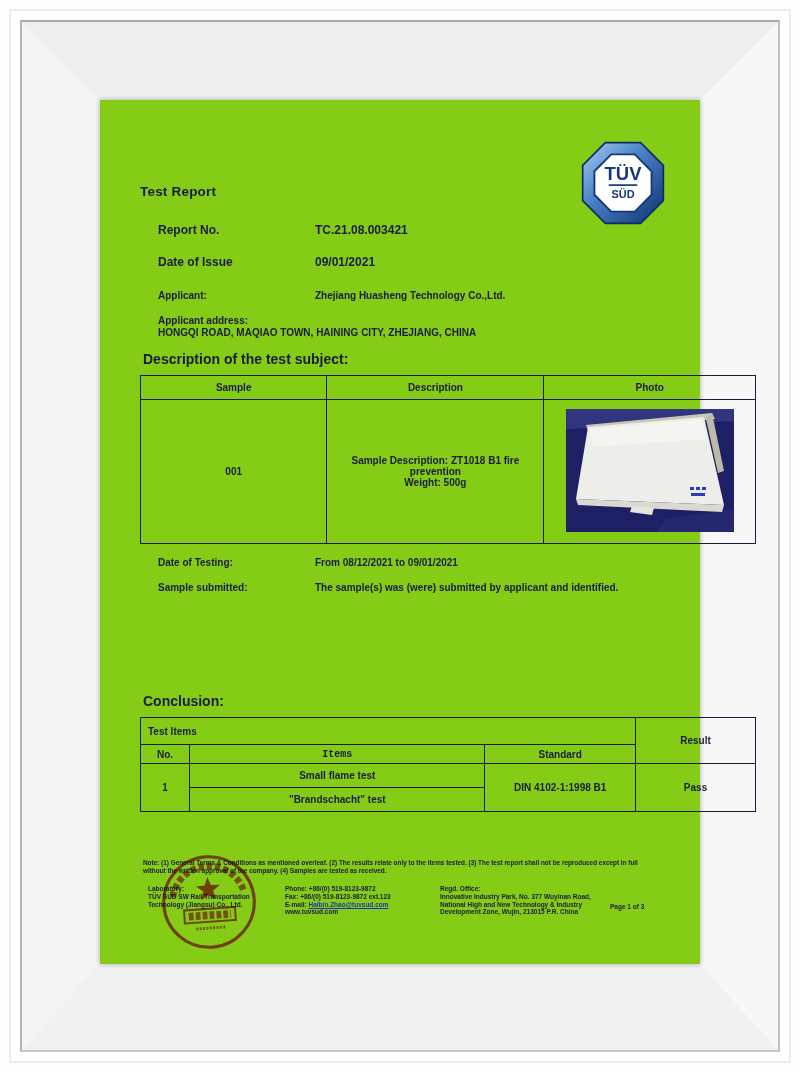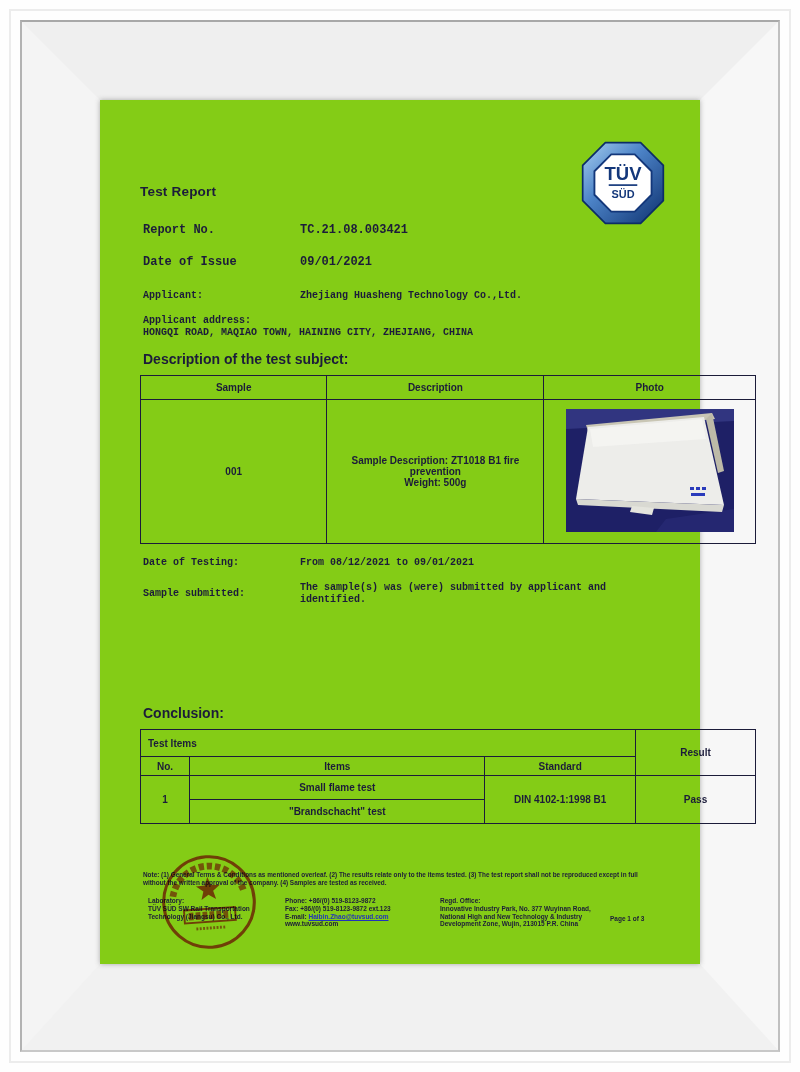--- a/index.html
+++ b/index.html
@@ -15,21 +15,21 @@
   .frame-bevel{position:absolute;inset:22px;border-style:solid;
     border-width:78px 78px 86px 78px;
     border-color:#efefef #f7f7f7 #f1f1f1 #f4f4f4;}
   
   .doc{
     position:absolute;left:100px;top:100px;width:600px;height:864px;
     background:#84cc16;box-shadow:0 0 5px rgba(80,80,80,.45);
     box-sizing:border-box;padding:0 40px;font-weight:700;
   }
   .h1{margin-top:84px;font-size:13.5px;letter-spacing:.2px;}
-  .row{display:flex;margin-left:3px;font-family:Liberation Mono, monospace;}
+  .row{display:flex;margin-left:18px;}
   .row .lbl{width:157px;flex:none;}
   .meta{font-size:12px;}
   .meta.first{margin-top:24px;}
   .meta + .meta{margin-top:18px;}
   .sm{font-size:10px;line-height:12px;}
   .applicant1{margin-top:21px;}
   .applicant2{margin-top:13px;flex-direction:column;}
   .section-h{margin-left:3px;margin-top:12px;font-size:14px;}
   .info1{margin-top:12px;}
   .info2,.info3{margin-top:13px;align-items:center;}
@@ -44,21 +44,21 @@
   .t1 .c-photo{width:34.4%;}
   .t1 td{height:133px;}
   .t1 .photo-cell{padding:5px;}
   .desc-line2{display:block;margin-top:0;}
   .t2{margin-top:8px;}
   .t2 .r1 td{height:22px;}
   .t2 .r2 td{height:14px;}
   .t2 .r3 td,.t2 .r4 td{height:19px;}
   .t2 .test-items{text-align:left;padding-left:7px;}
   .t2 .c-no{width:8%;}
-  .t2 .c-items{width:48%;}
+  .t2 .c-items{width:48%;font-family:Liberation Mono, monospace;}
   .t2 .c-std{width:24.5%;}
   .t2 .c-res{width:19.5%;}
   
   .note{margin-left:3px;margin-top:47px;font-size:6.4px;line-height:8px;width:517px;font-weight:700;}
   .footer-cols{display:flex;margin-left:8px;margin-top:10px;font-size:6.5px;line-height:7.8px;}
   .fcol1{width:130px;flex:none;margin-right:7px;}
   .fcol2{width:140px;flex:none;margin-right:15px;}
   .fcol3{width:165px;flex:none;margin-right:5px;}
   .fpage{margin-top:18px;white-space:nowrap;}
   .email-link{color:#2233bb;text-decoration:underline;}

